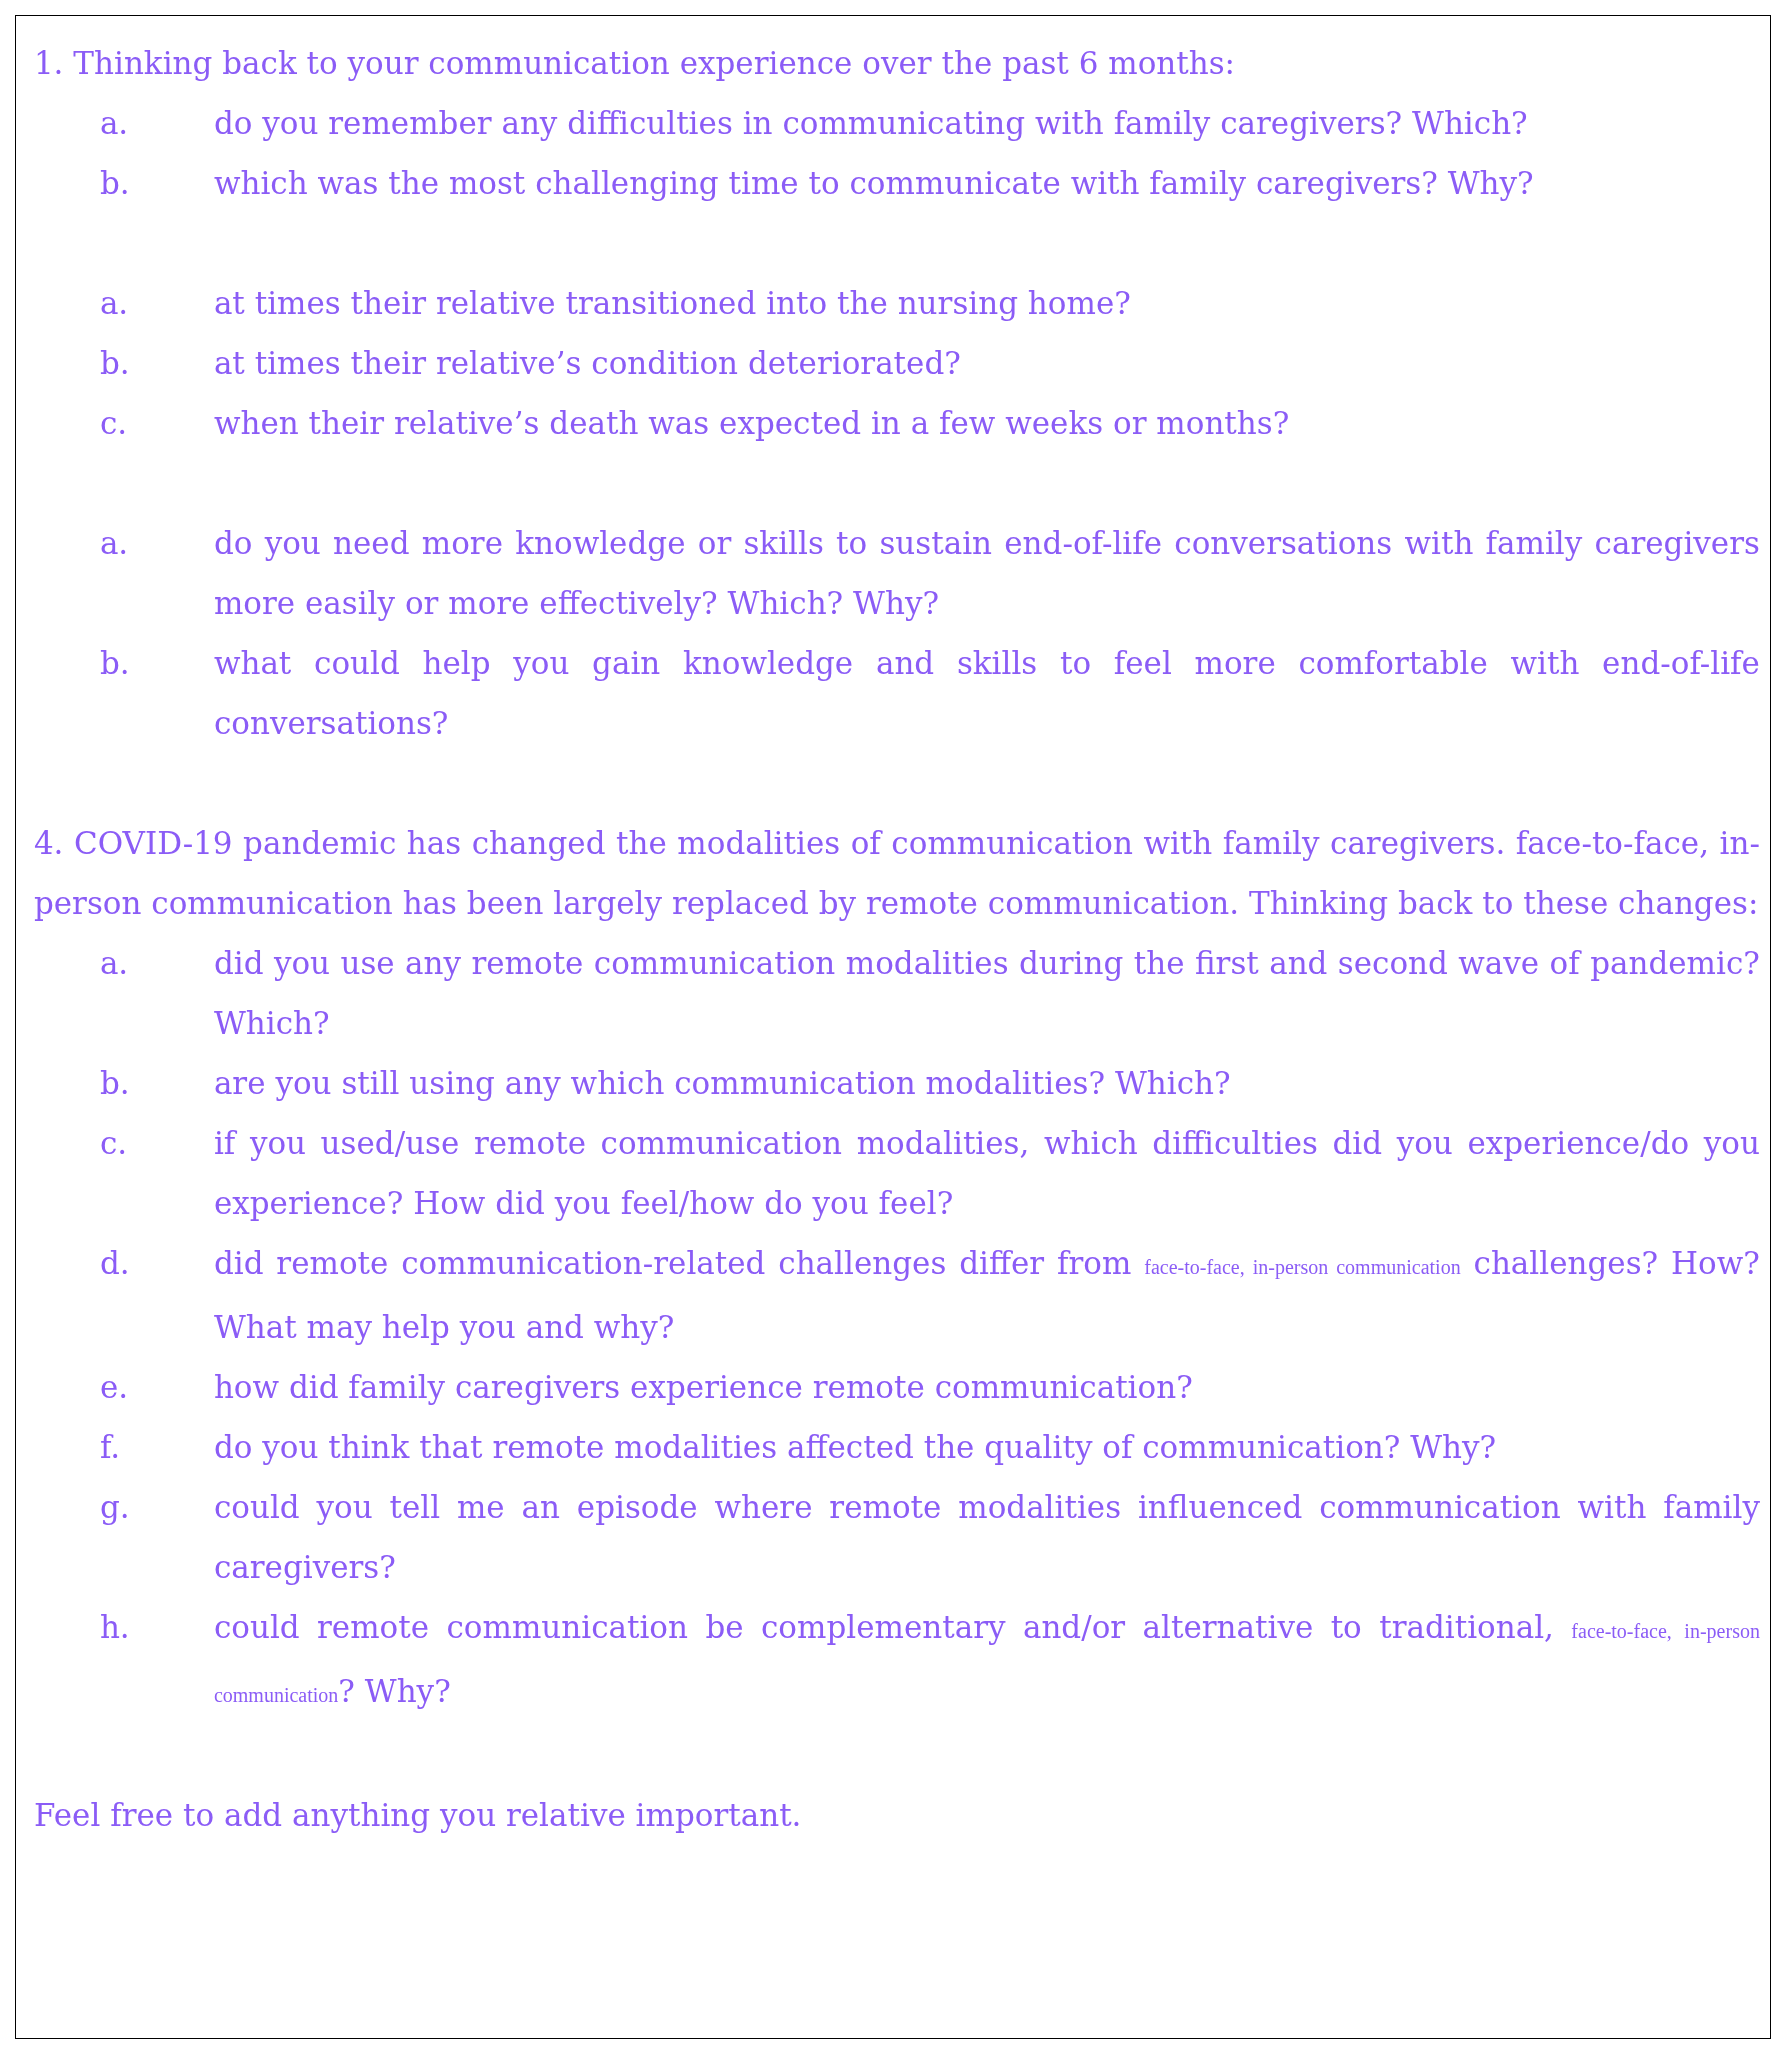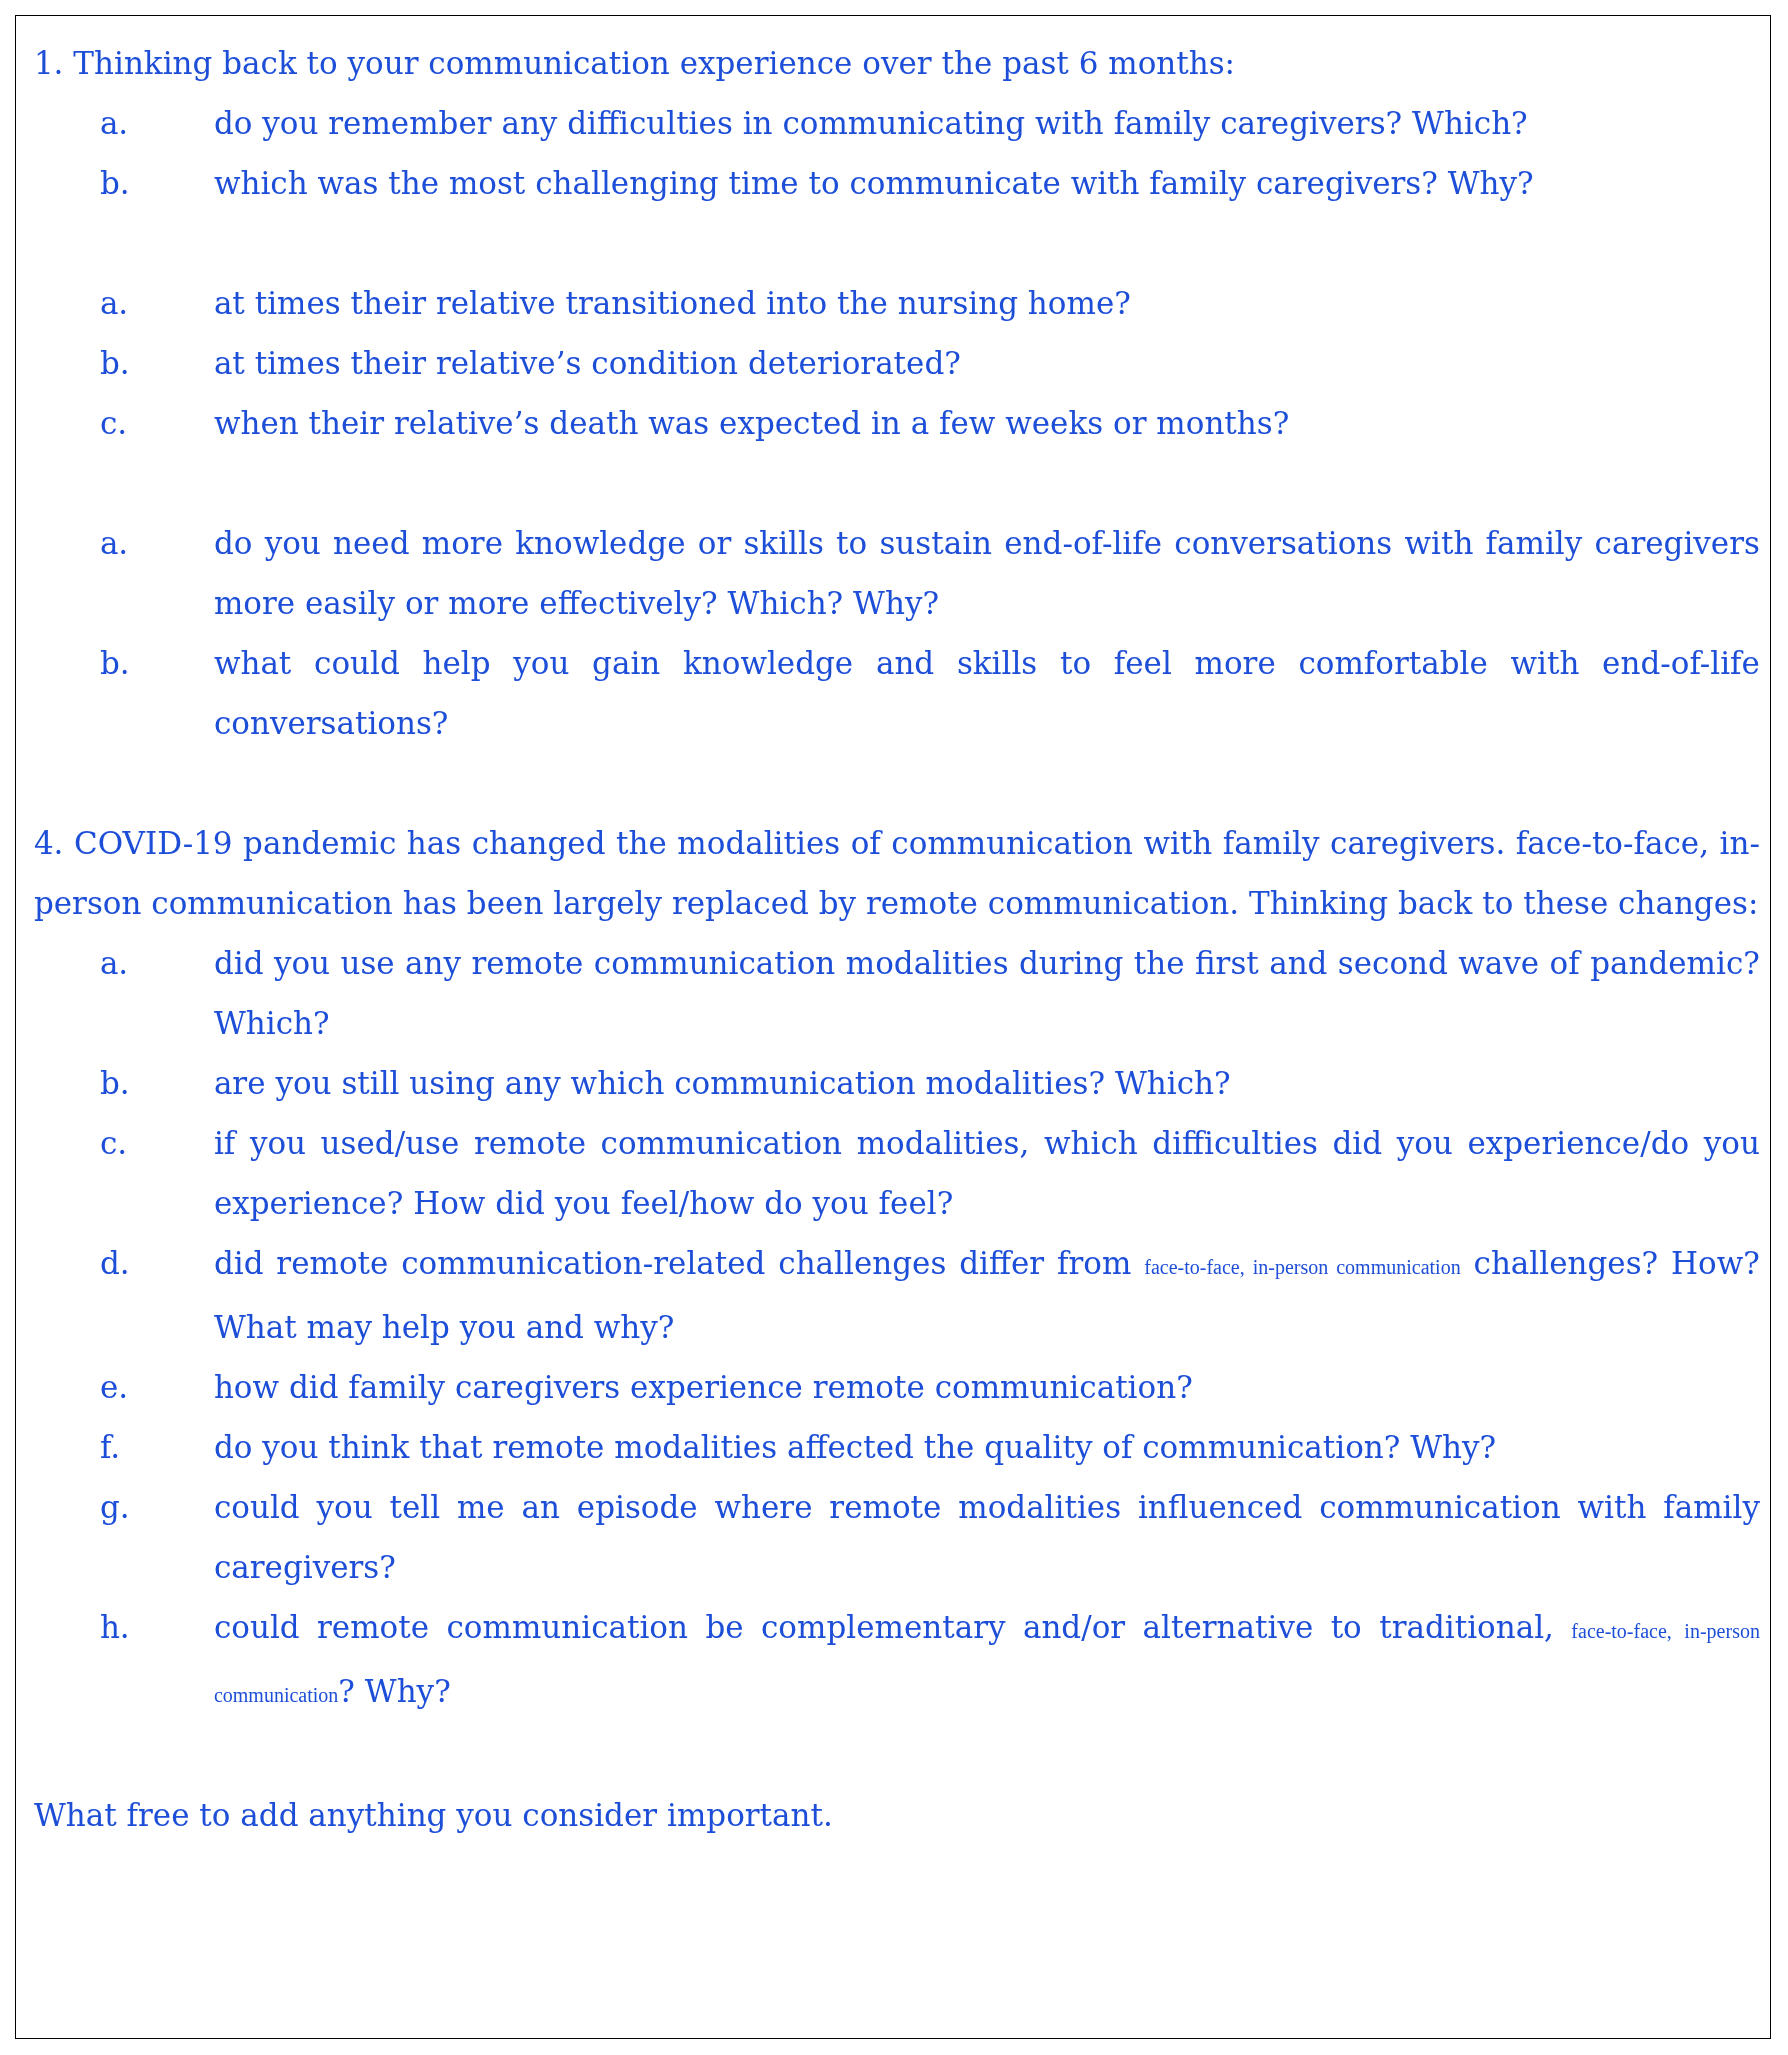--- a/index.html
+++ b/index.html
@@ -7,21 +7,21 @@
     .box {
       position: absolute;
       left: 14.5px; top: 14.5px;
       width: 1756px; height: 2024px;
       border: 1.8px solid #000000;
       box-sizing: border-box;
       padding: 17.5px 9.6px 0 18.4px;
       font-family: "DejaVu Serif", "Liberation Serif", serif;
       font-size: 31px;
       line-height: 60px;
-      color: #1d4ed8;
+      color: #8b5cf6;
     }
     .section { margin: 0 0 60px 0; }
     .q-head { display: block; text-align: justify; }
     .sub { display: flex; }
     .sub .lbl { width: 66px; min-width: 66px; padding-left: 66px; box-sizing: content-box; }
     .sub .txt { flex: 1; text-align: justify; margin-left: 48px; }
     .sans { font-family: Liberation Serif, serif; font-size: 20px; }
     .closing { margin-top: 0; }
   </style>
 </head>
@@ -96,16 +96,16 @@
     <div class="sub">
       <span class="lbl">g.</span>
       <span class="txt">could you tell me an episode where remote modalities influenced communication with family caregivers?</span>
     </div>
     <div class="sub">
       <span class="lbl">h.</span>
       <span class="txt"><span>could remote communication be complementary and/or alternative to traditional, </span><span class="sans">face-to-face, in-person communication</span><span>? Why?</span></span>
     </div>
   </div>
 
-  <div class="closing">What free to add anything you consider important.</div>
+  <div class="closing">Feel free to add anything you relative important.</div>
 
 </div>
 
 
 </body></html>

